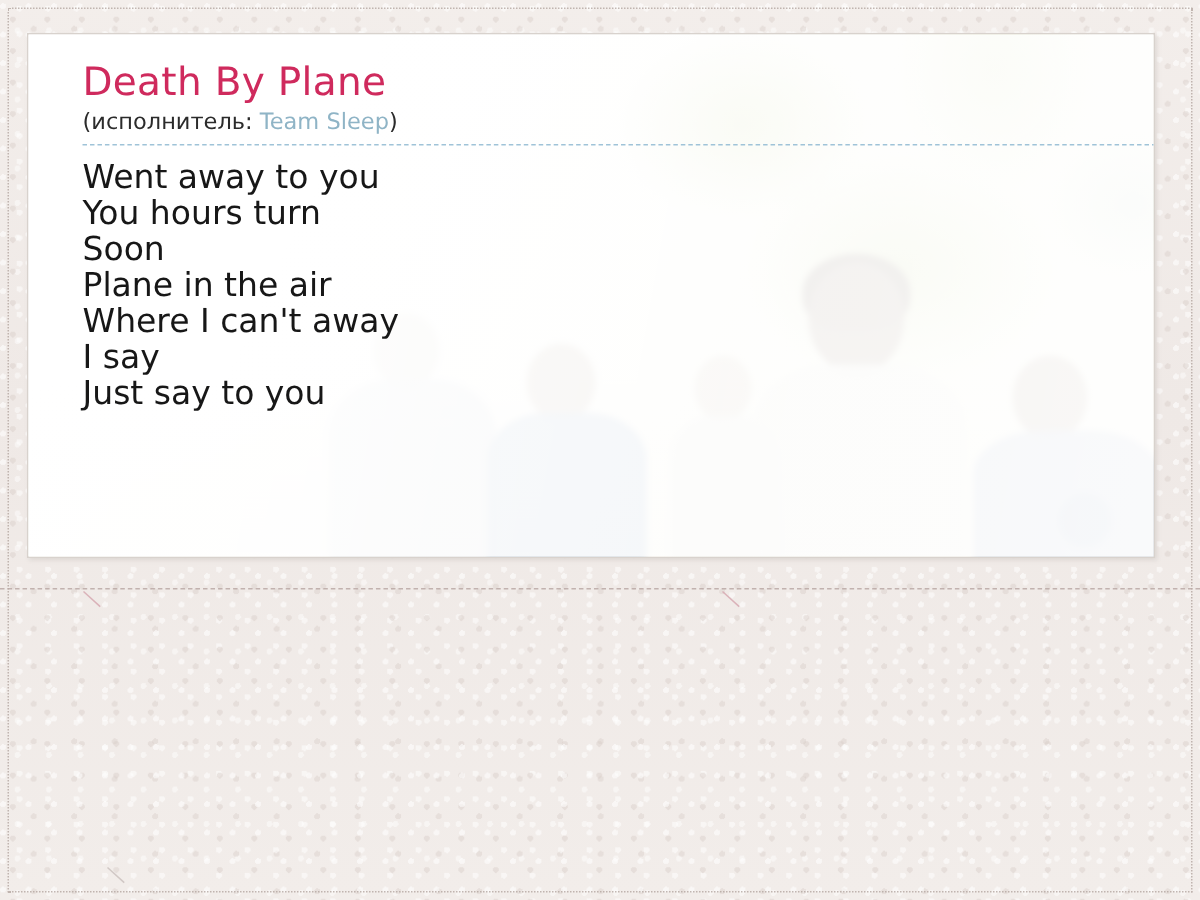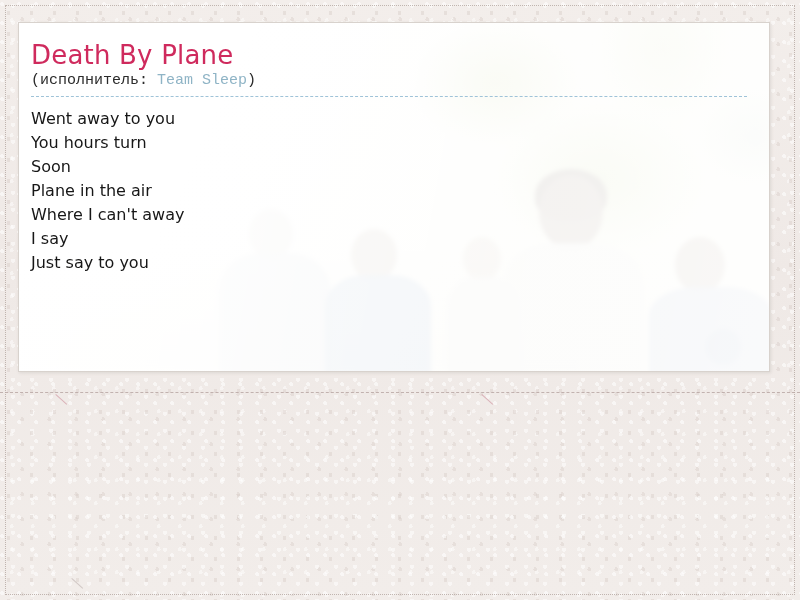--- a/index.html
+++ b/index.html
@@ -171,47 +171,46 @@
       rgba(255,255,255,0.86) 42%,
       rgba(255,255,255,0.82) 62%,
       rgba(255,255,255,0.84) 82%,
       rgba(255,255,255,0.88) 100%);
   }
 
   
   #content {
     position: relative;
     z-index: 3;
-    padding: 18px 22px 0 12px;
+    padding: 18px 22px 0 36px;
   }
   #song-title {
     font-size: 26px;
     color: #cf2a5d;
     line-height: 1.1;
     margin: 0 0 1px 0;
     font-weight: 400;
     letter-spacing: 0.2px;
   }
   #artist-line {
     font-size: 15px;
     color: #2b2b2b;
     line-height: 1.35;
     padding-bottom: 5px;
     border-bottom: 1px dashed #9fc3d8;
     width: 716px;
     box-sizing: border-box;
-    font-family: Liberation Mono, monospace;
   }
   #artist-link {
     color: #8fb4c6;
     text-decoration: none;
   }
   #lyrics {
     margin-top: 10px;
-    font-size: 16px;
+    font-size: 22px;
     line-height: 24px;
     color: #171717;
   }
   .lyric-line {
     white-space: pre;
   }
 </style>
 </head>
 <body>
 

